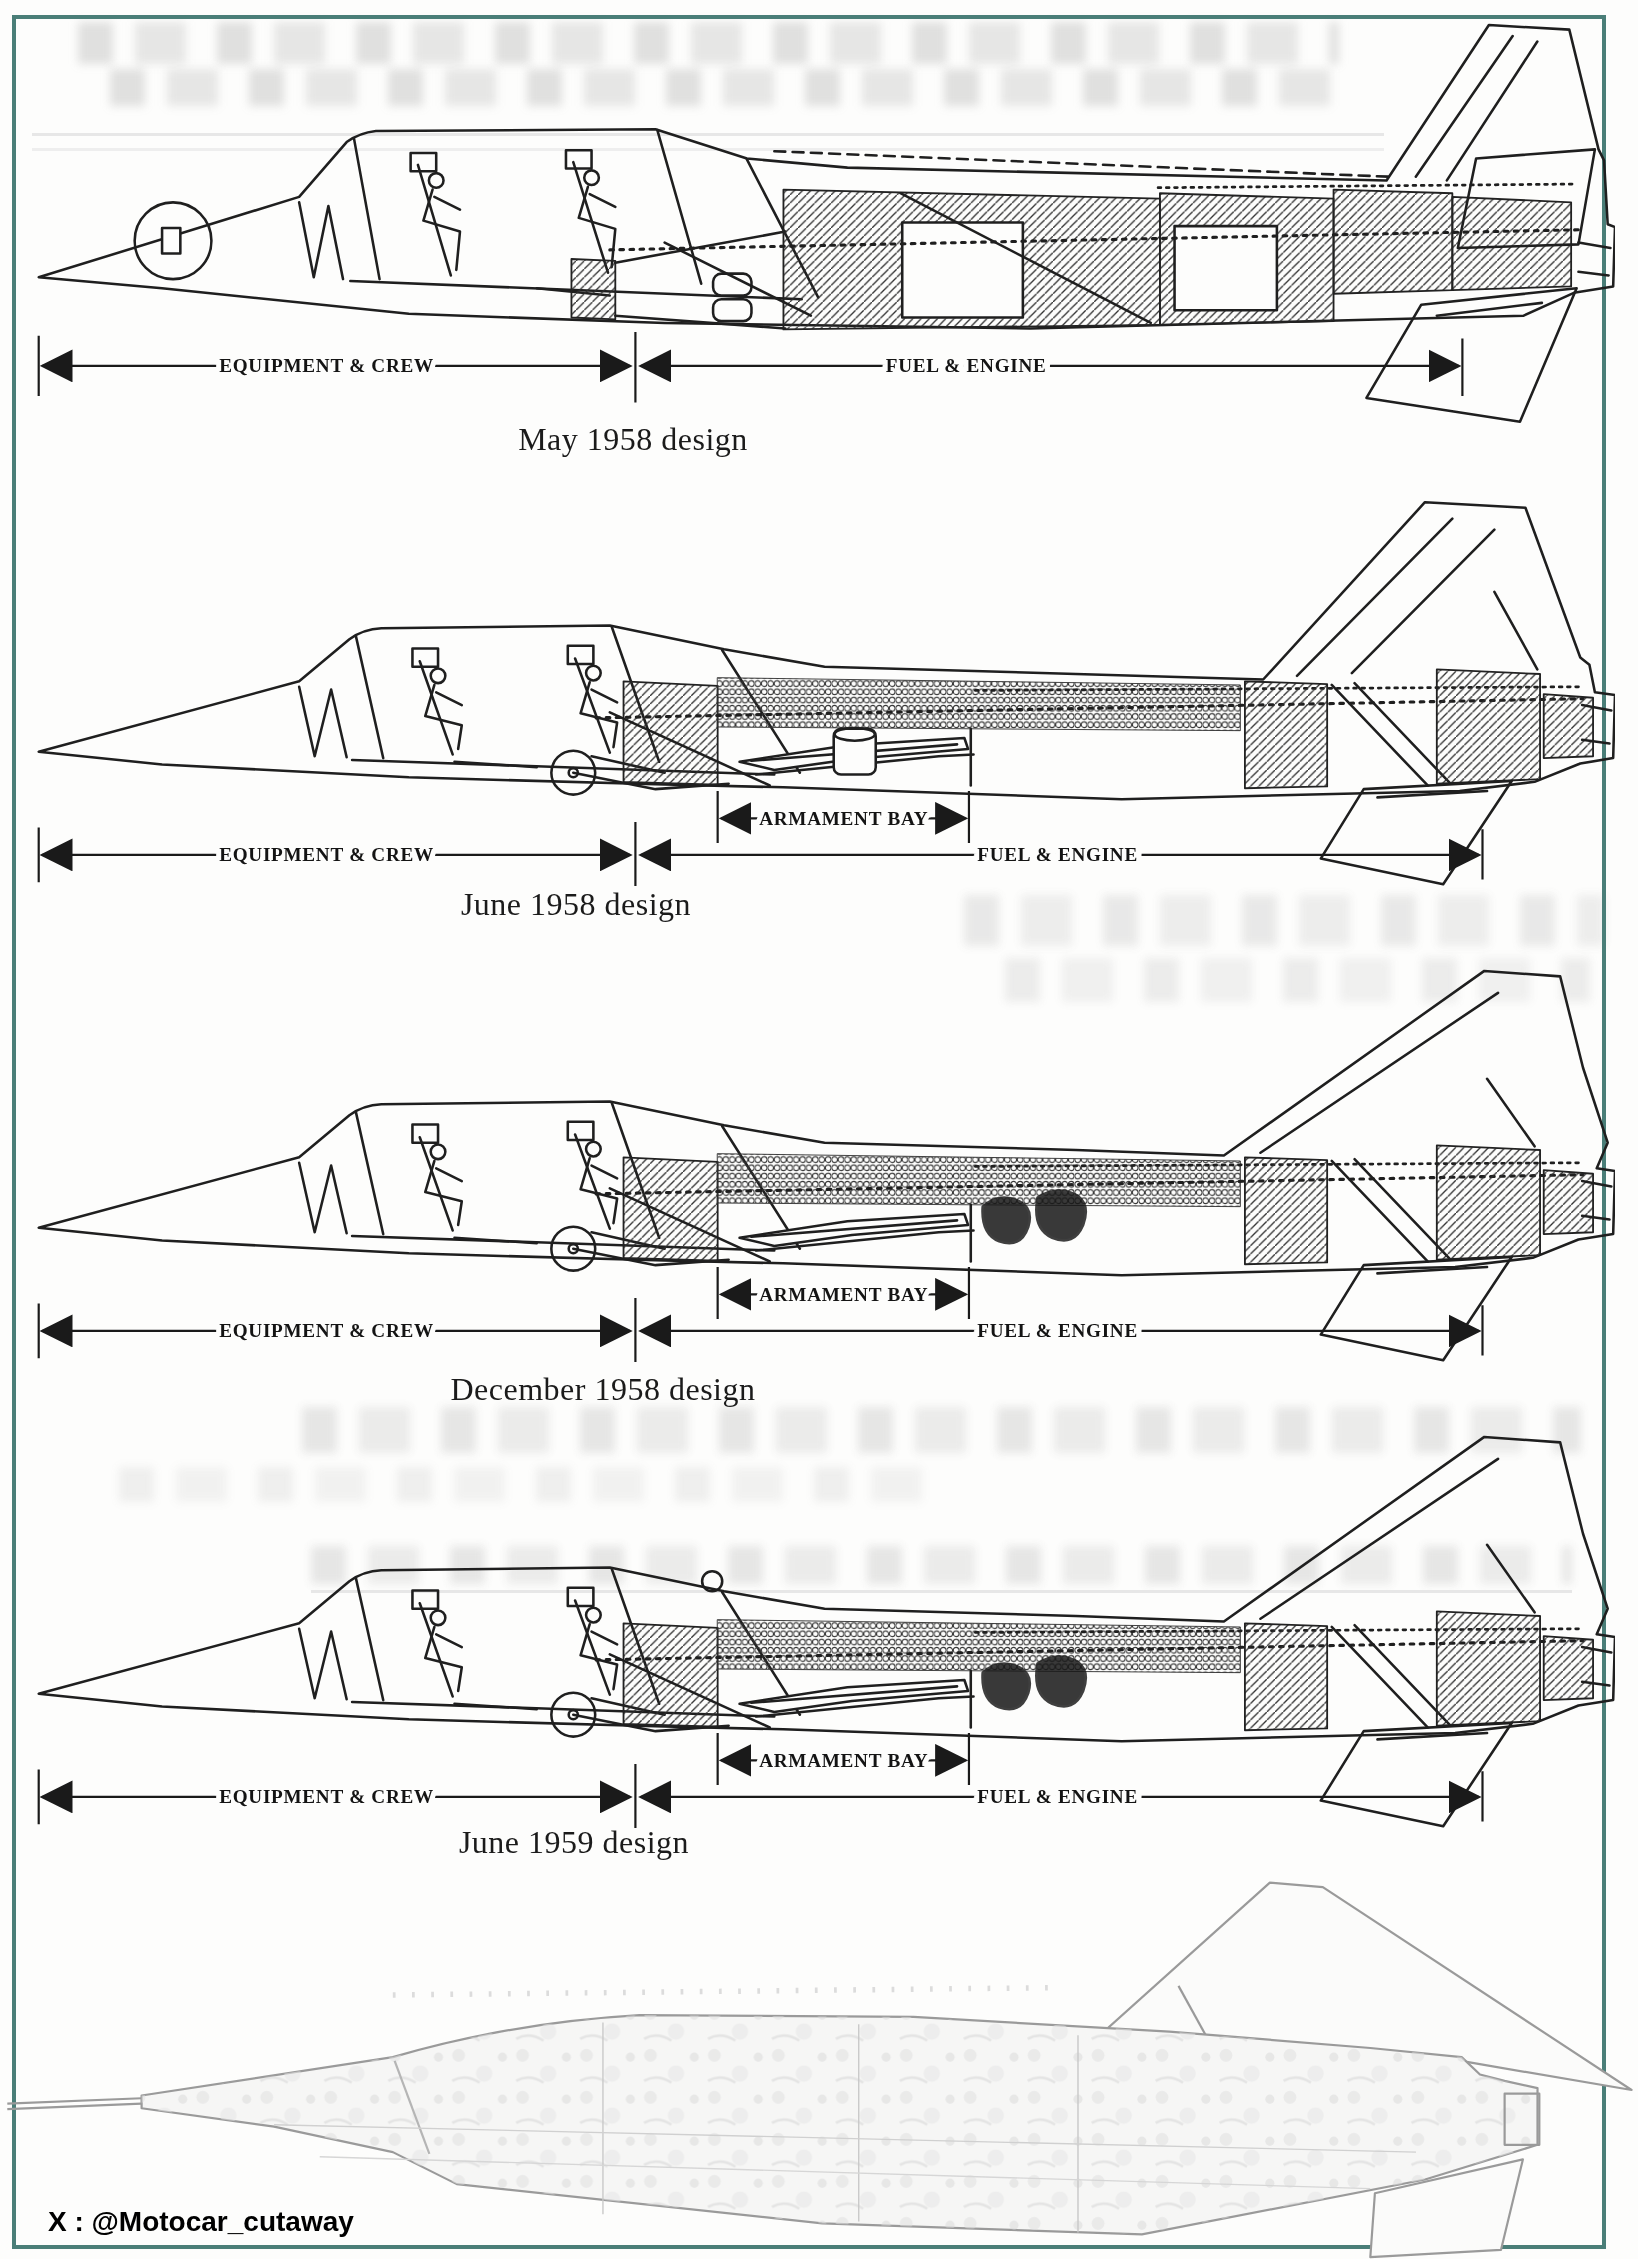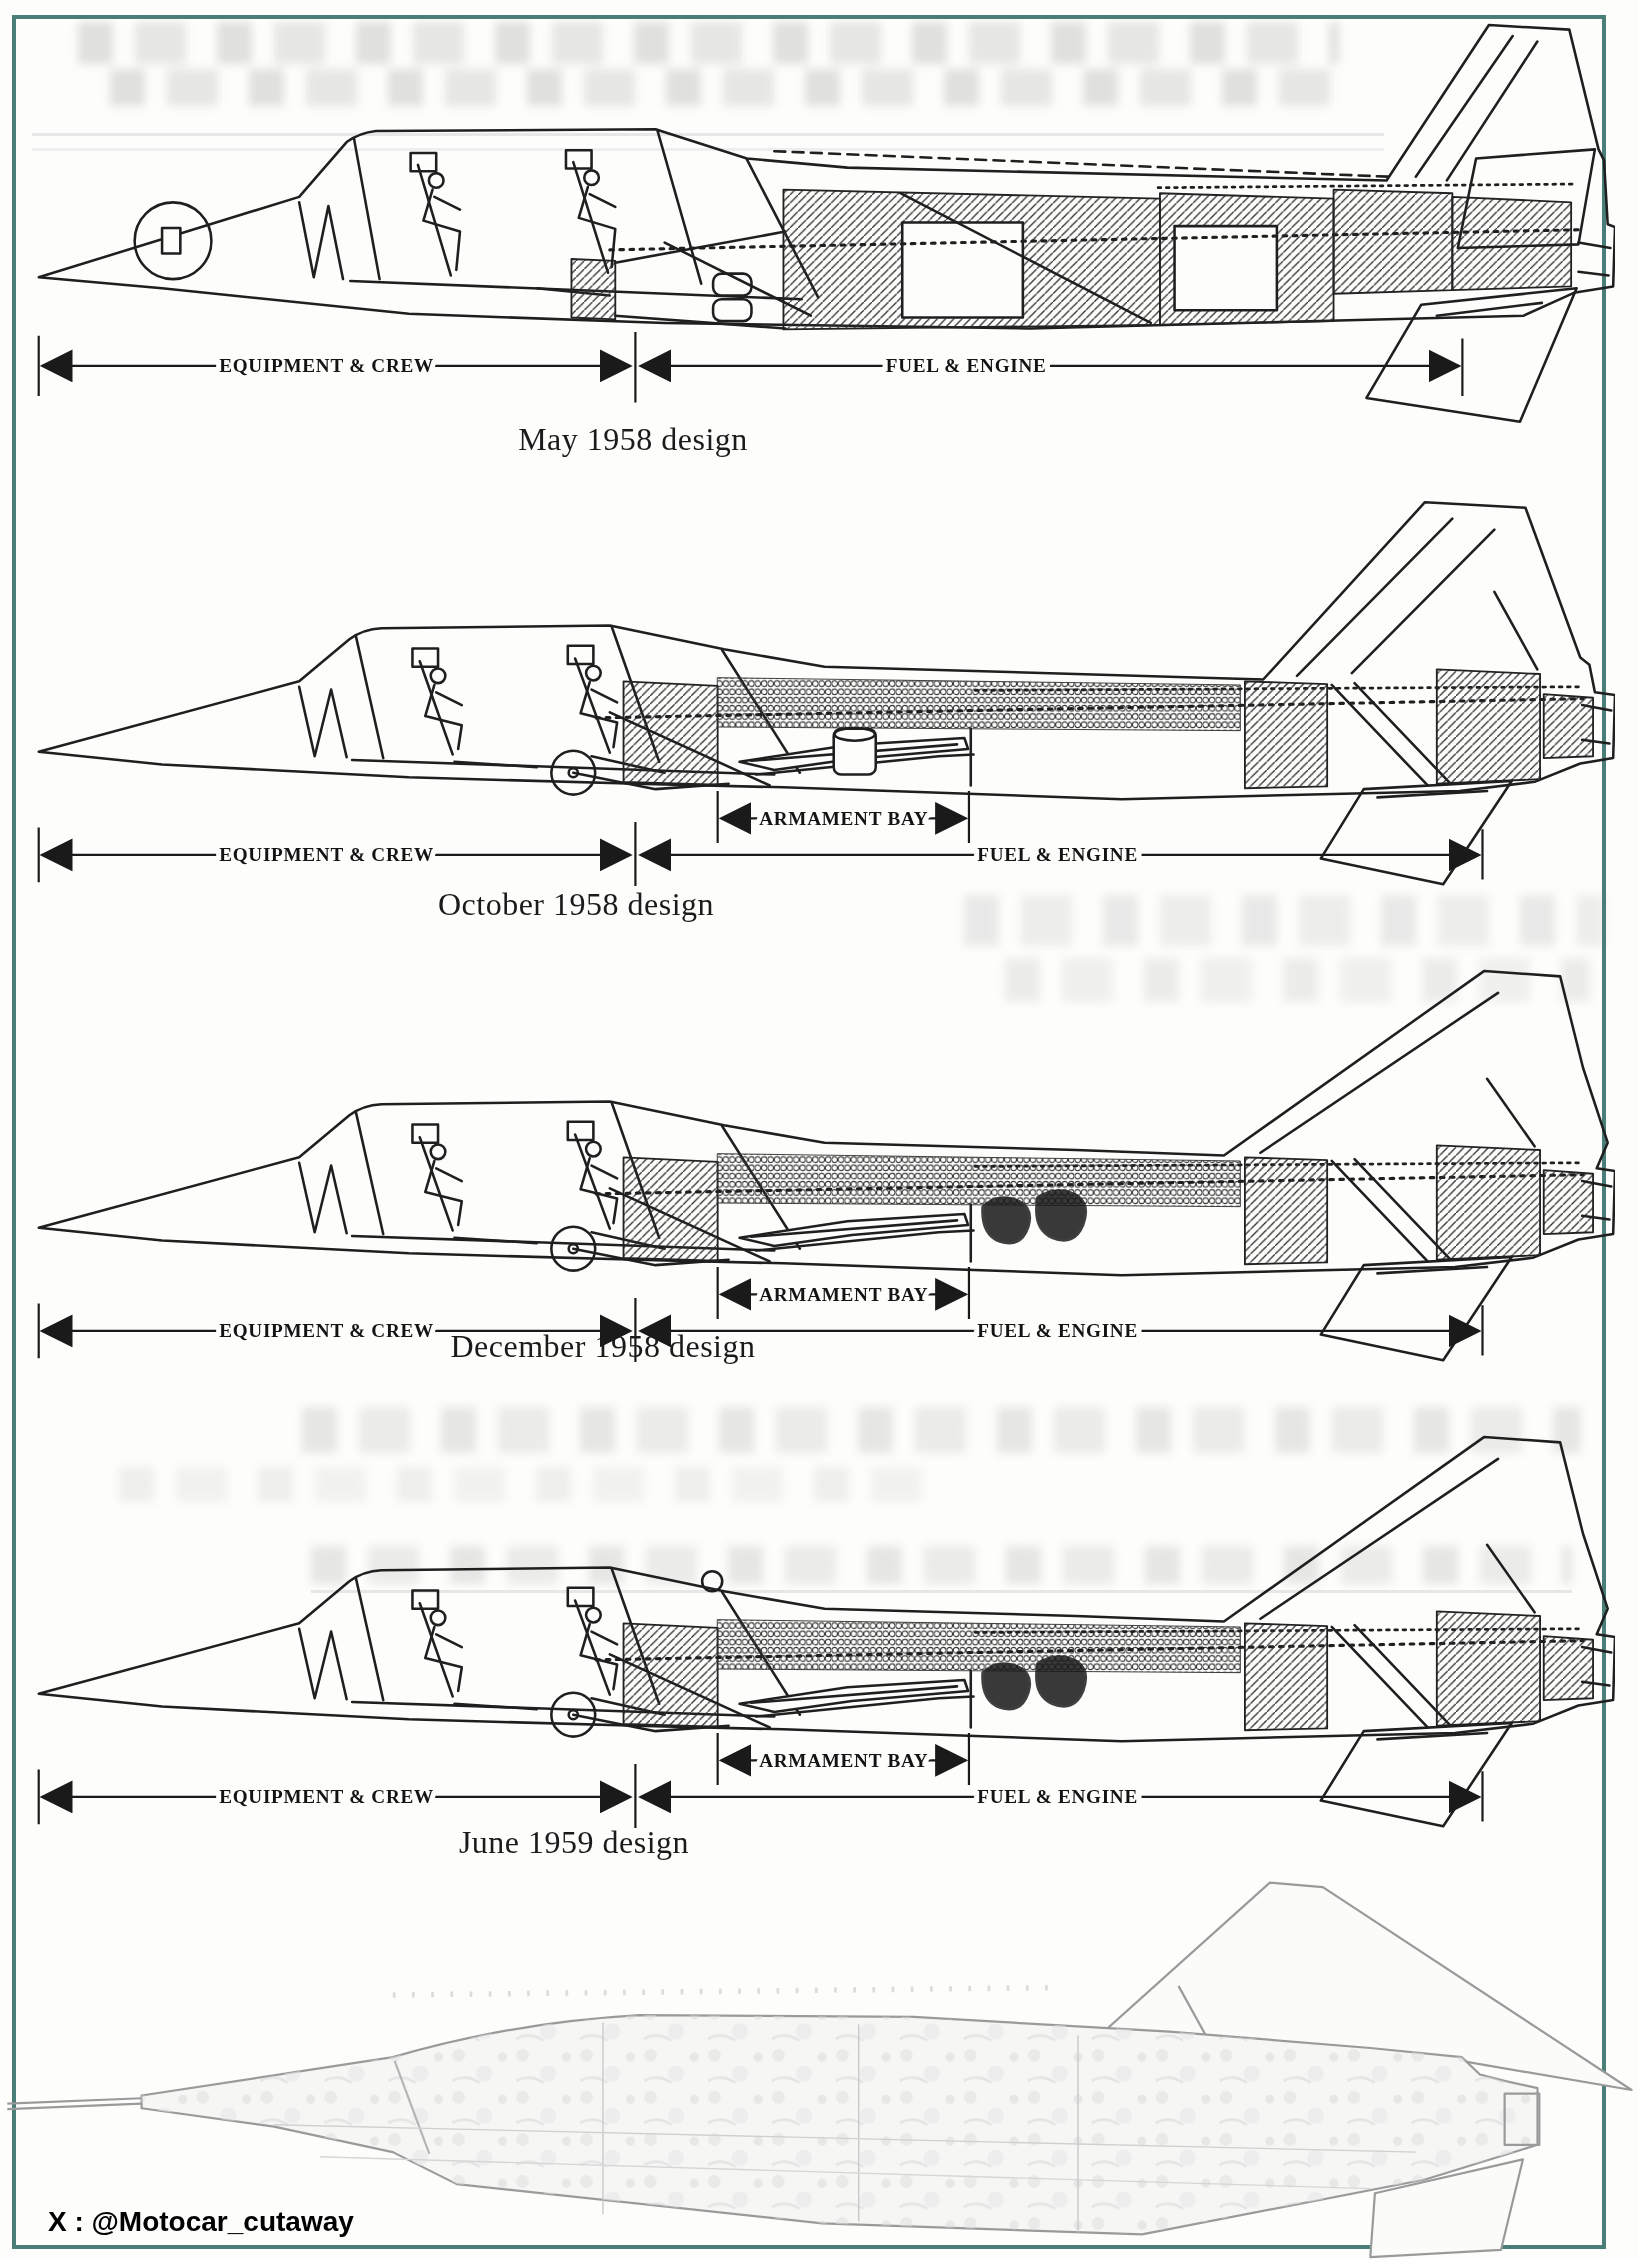--- a/index.html
+++ b/index.html
@@ -143,21 +143,21 @@
       <path class="dim" d="M758,338 L758,395 M1033,338 L1033,395"></path>
       <line class="dim" x1="762" y1="368" x2="1029" y2="368" marker-start="url(#arr)" marker-end="url(#arr)"></line>
       <text class="dimtxt" x="896" y="375">ARMAMENT BAY</text>
       <path class="dim" d="M15,378 L15,438 M668,372 L668,442 M1595,380 L1595,435"></path>
       <line class="dim" x1="19" y1="408" x2="662" y2="408" marker-start="url(#arr)" marker-end="url(#arr)"></line>
       <line class="dim" x1="674" y1="408" x2="1591" y2="408" marker-start="url(#arr)" marker-end="url(#arr)"></line>
       <text class="dimtxt" x="330" y="415">EQUIPMENT &amp; CREW</text>
       <text class="dimtxt" x="1130" y="415">FUEL &amp; ENGINE</text>
     </g>
   </svg>
-  <div class="caption" style="left:576px;top:886px">October 1958 design</div>
+  <div class="caption" style="left:576px;top:886px">June 1958 design</div>
 
   <svg class="sec" style="top:958px" width="1590" height="416" viewBox="0 0 1740 455">
     <g class="ln">
       <path d="M15,295 L300,218 L355,172 Q370,161 390,160 L640,157 L765,183 L875,202 L1150,210 L1312,216 L1597,14 L1680,20 L1705,120 L1732,202 L1720,230 L1740,233 L1738,302 L1700,308 L1650,328 L1565,338 L1200,347 L830,334 L700,331 L420,323 L150,309 Z"></path>
       <path d="M362,168 L392,302 M642,158 L694,306 M763,184 L848,318 M358,304 L820,320"></path>
       <path d="M300,224 L317,300 L335,227 L352,301"></path>
       <path d="M432,196 L468,298 M602,193 L640,296"></path>
       <rect x="424" y="182" width="28" height="20"></rect>
         <rect x="594" y="179" width="28" height="20"></rect>
       <circle cx="452" cy="212" r="8"></circle>
@@ -190,21 +190,21 @@
       <path class="dim" d="M758,338 L758,395 M1033,338 L1033,395"></path>
       <line class="dim" x1="762" y1="368" x2="1029" y2="368" marker-start="url(#arr)" marker-end="url(#arr)"></line>
       <text class="dimtxt" x="896" y="375">ARMAMENT BAY</text>
       <path class="dim" d="M15,378 L15,438 M668,372 L668,442 M1595,380 L1595,435"></path>
       <line class="dim" x1="19" y1="408" x2="662" y2="408" marker-start="url(#arr)" marker-end="url(#arr)"></line>
       <line class="dim" x1="674" y1="408" x2="1591" y2="408" marker-start="url(#arr)" marker-end="url(#arr)"></line>
       <text class="dimtxt" x="330" y="415">EQUIPMENT &amp; CREW</text>
       <text class="dimtxt" x="1130" y="415">FUEL &amp; ENGINE</text>
     </g>
   </svg>
-  <div class="caption" style="left:603px;top:1328px">December 1958 design</div>
+  <div class="caption" style="left:603px;top:1371px">December 1958 design</div>
 
   <svg class="sec" style="top:1424px" width="1590" height="416" viewBox="0 0 1740 455">
     <g class="ln">
       <path d="M15,295 L300,218 L355,172 Q370,161 390,160 L640,157 L765,183 L875,202 L1150,210 L1312,216 L1597,14 L1680,20 L1705,120 L1732,202 L1720,230 L1740,233 L1738,302 L1700,308 L1650,328 L1565,338 L1200,347 L830,334 L700,331 L420,323 L150,309 Z"></path>
       <path d="M362,168 L392,302 M642,158 L694,306 M763,184 L848,318 M358,304 L820,320"></path>
       <path d="M300,224 L317,300 L335,227 L352,301"></path>
       <path d="M432,196 L468,298 M602,193 L640,296"></path>
       <rect x="424" y="182" width="28" height="20"></rect>
         <rect x="594" y="179" width="28" height="20"></rect>
       <circle cx="452" cy="212" r="8"></circle>

